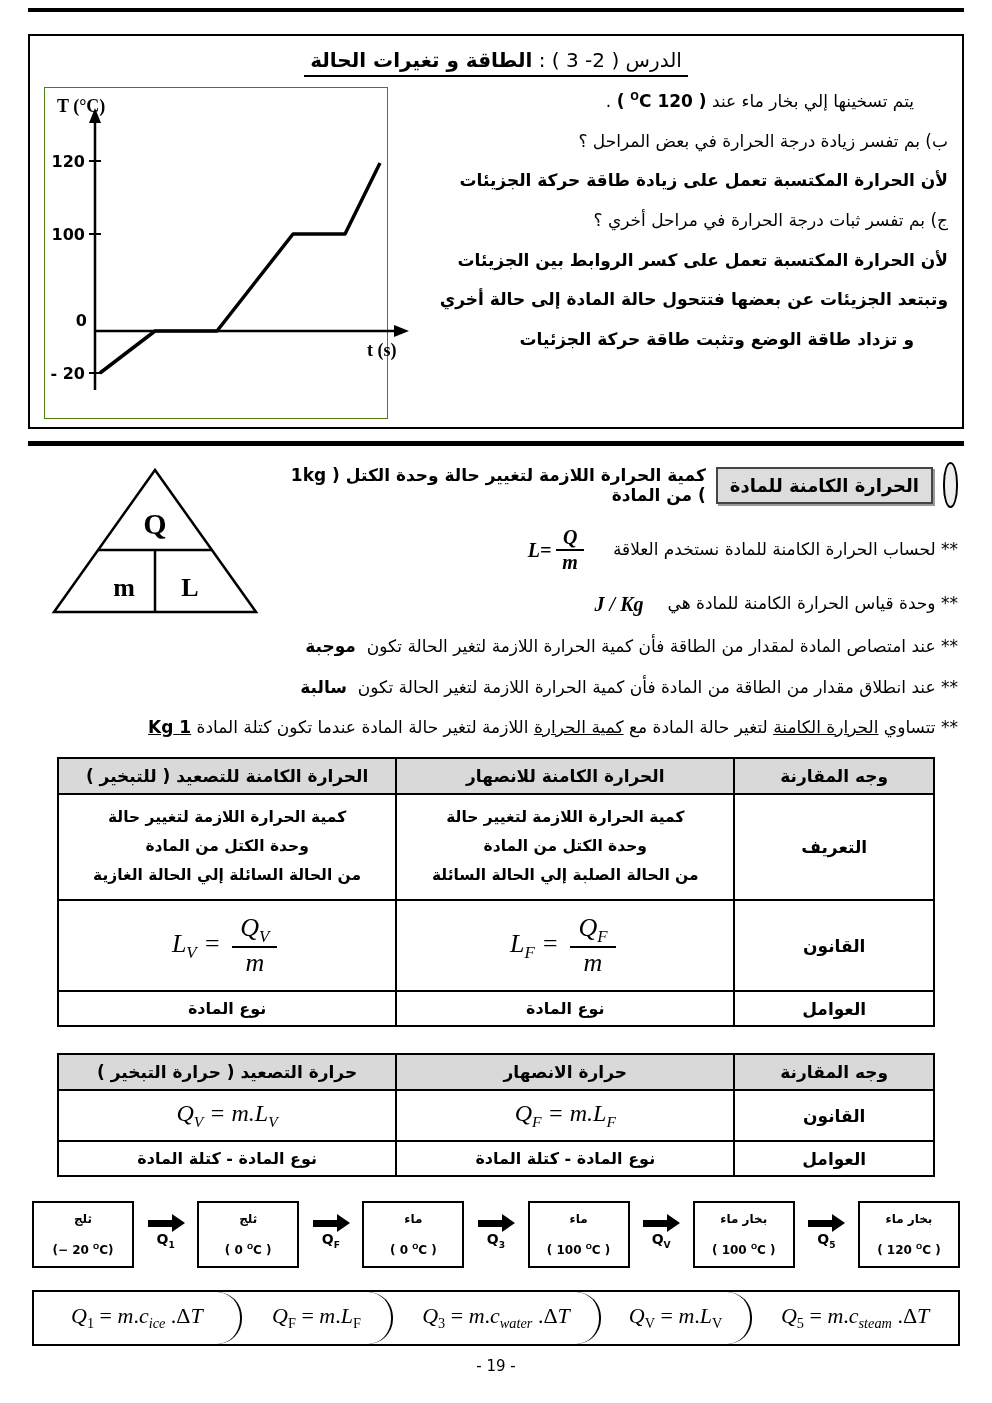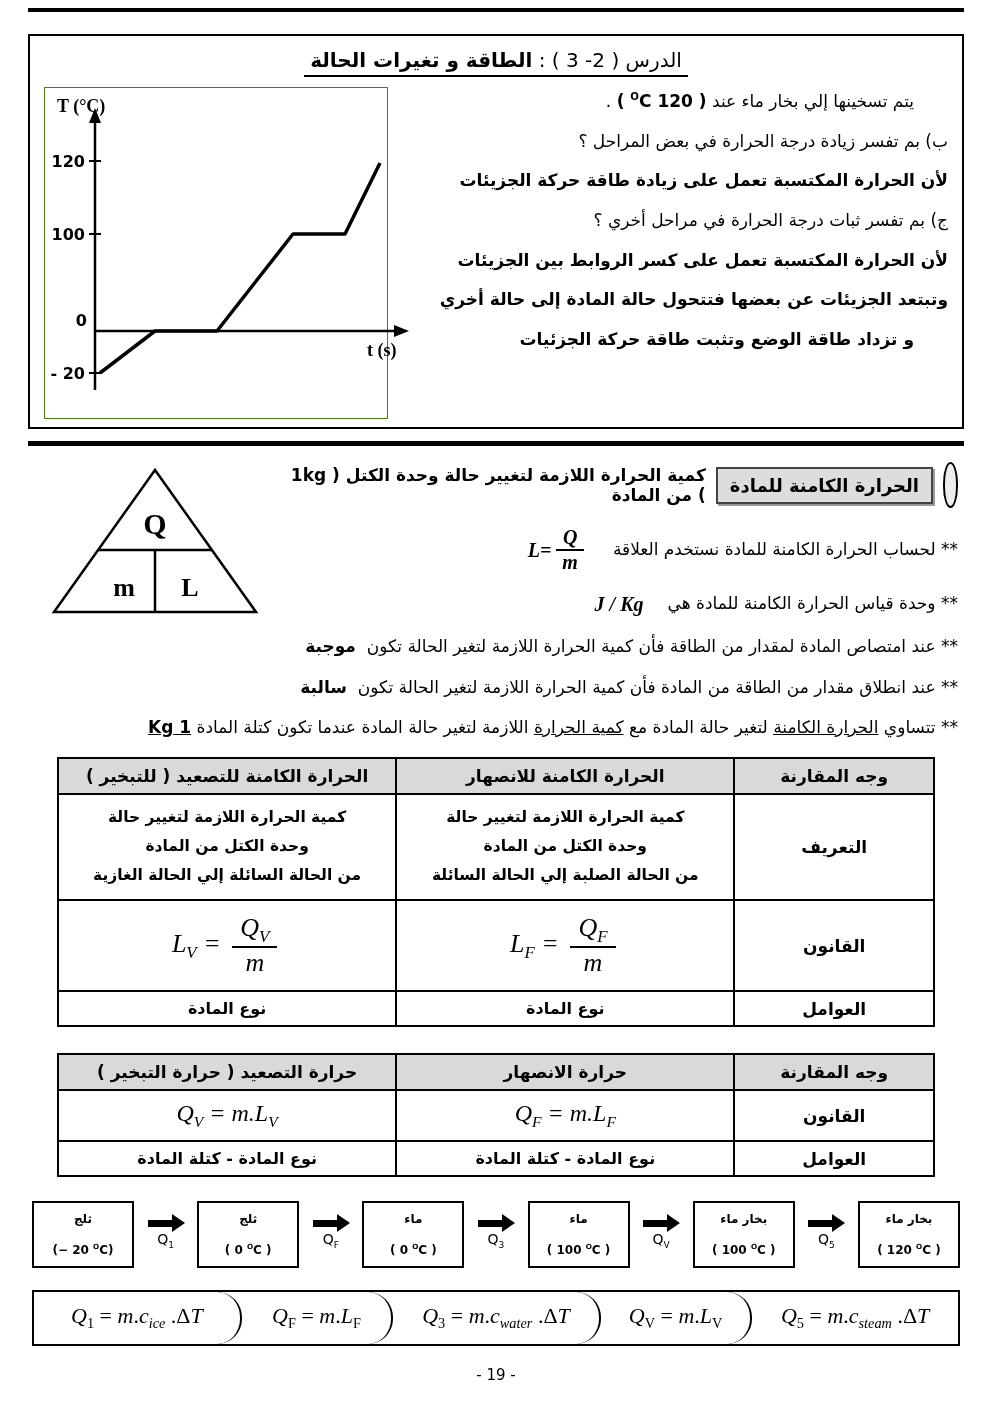--- a/index.html
+++ b/index.html
@@ -64,29 +64,29 @@
   .t2 .law-cell { font-size:24px; padding:9px 4px; }
 
   
   .flow { direction:ltr; display:flex; align-items:center; justify-content:space-between; margin:24px 4px 0; }
   .flow-box { border:2px solid #000; text-align:center; padding:9px 8px; min-width:102px; font-weight:bold; font-size:12px; background:#fff; }
   .flow-box .temp { margin-top:16px; white-space:nowrap; }
   .flow-box sup { font-size:60%; }
   .flow-arrow { display:flex; flex-direction:column; align-items:center; padding:0 2px; }
   .arrow-shape { position:relative; width:24px; height:7px; background:#000; margin-bottom:4px; margin-right:12px; }
   .arrow-shape:after { content:""; position:absolute; left:24px; top:-6px; width:0; height:0; border:9.5px solid transparent; border-left:13px solid #000; }
-  .arrow-label { font-weight:normal; font-size:14px; }
+  .arrow-label { font-weight:bold; font-size:14px; }
 
   
   .formula-row { display:flex; direction:ltr; border:2px solid #000; margin:22px 4px 0; }
   .formula-cell { flex:1.4; border-right:2px solid #000; text-align:center; padding:11px 4px; font-family:"Liberation Serif", serif; font-size:22px;border-radius:25px; }
   .formula-cell.narrow { flex:1; }
   .formula-cell:last-child { border-right:none; }
 
-  .page-num { text-align:center; font-size:15px; margin-top:20px; }
+  .page-num { text-align:center; font-size:15px; margin-top:11px; }
 </style>
 </head>
 <body>
 
 <div class="page">
 
   <div class="top-rule"></div>
 
   <div class="section-box">
     <div class="title-wrap">

